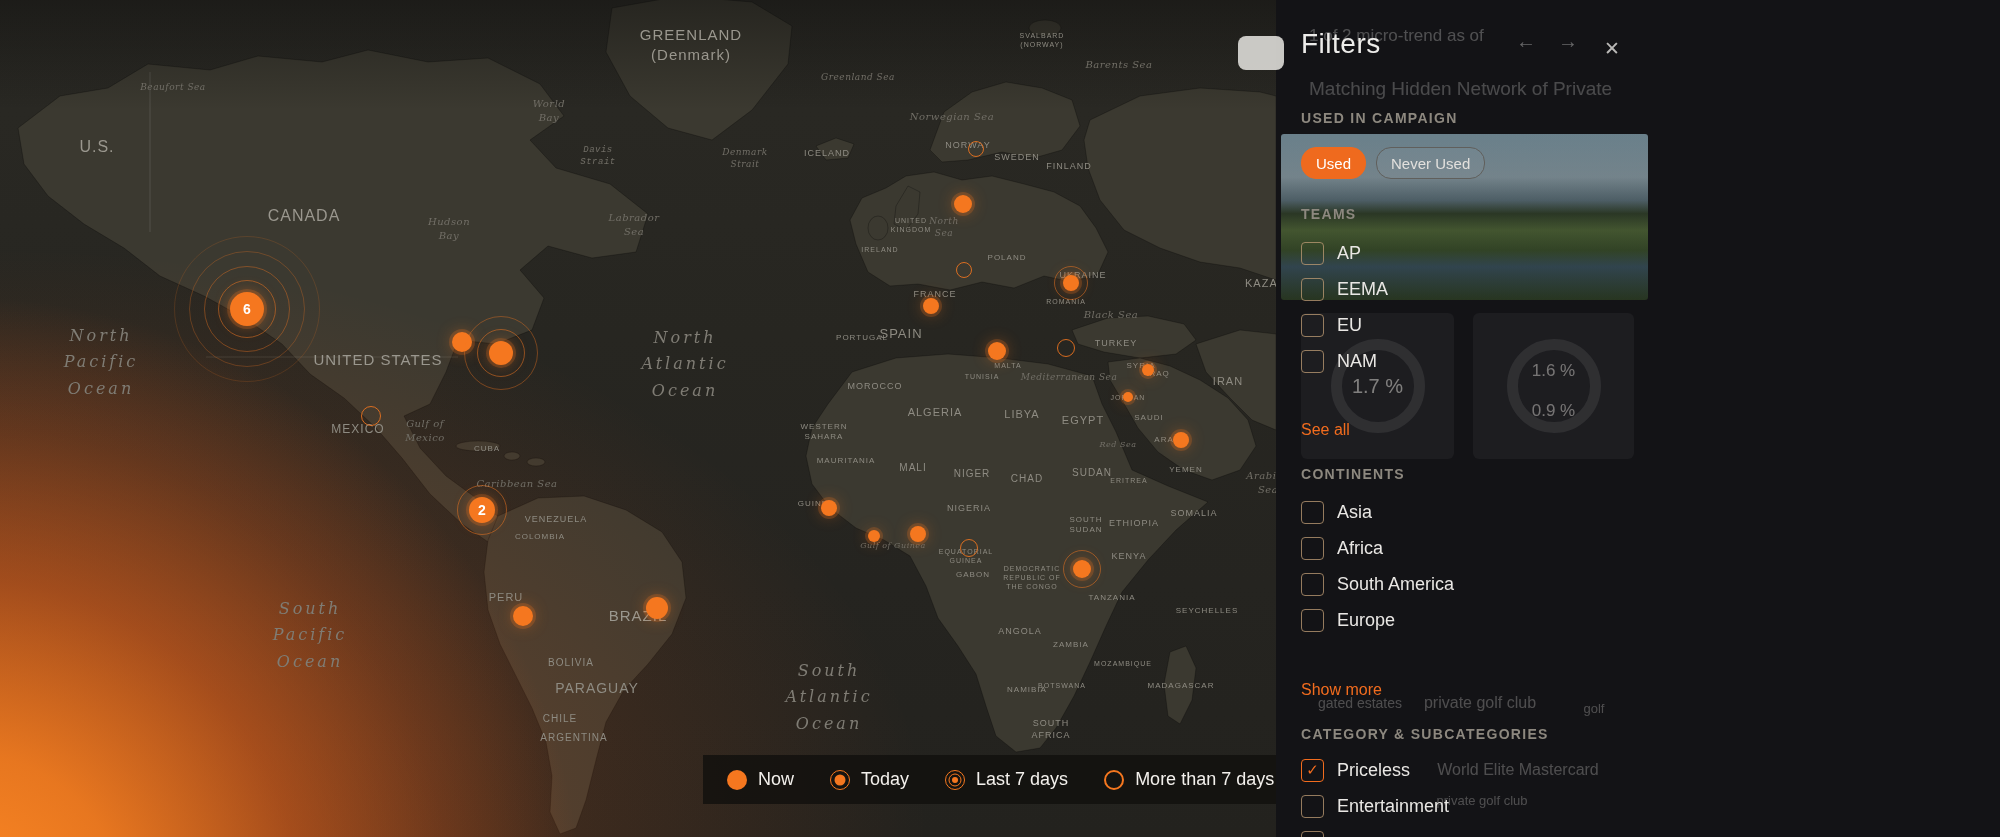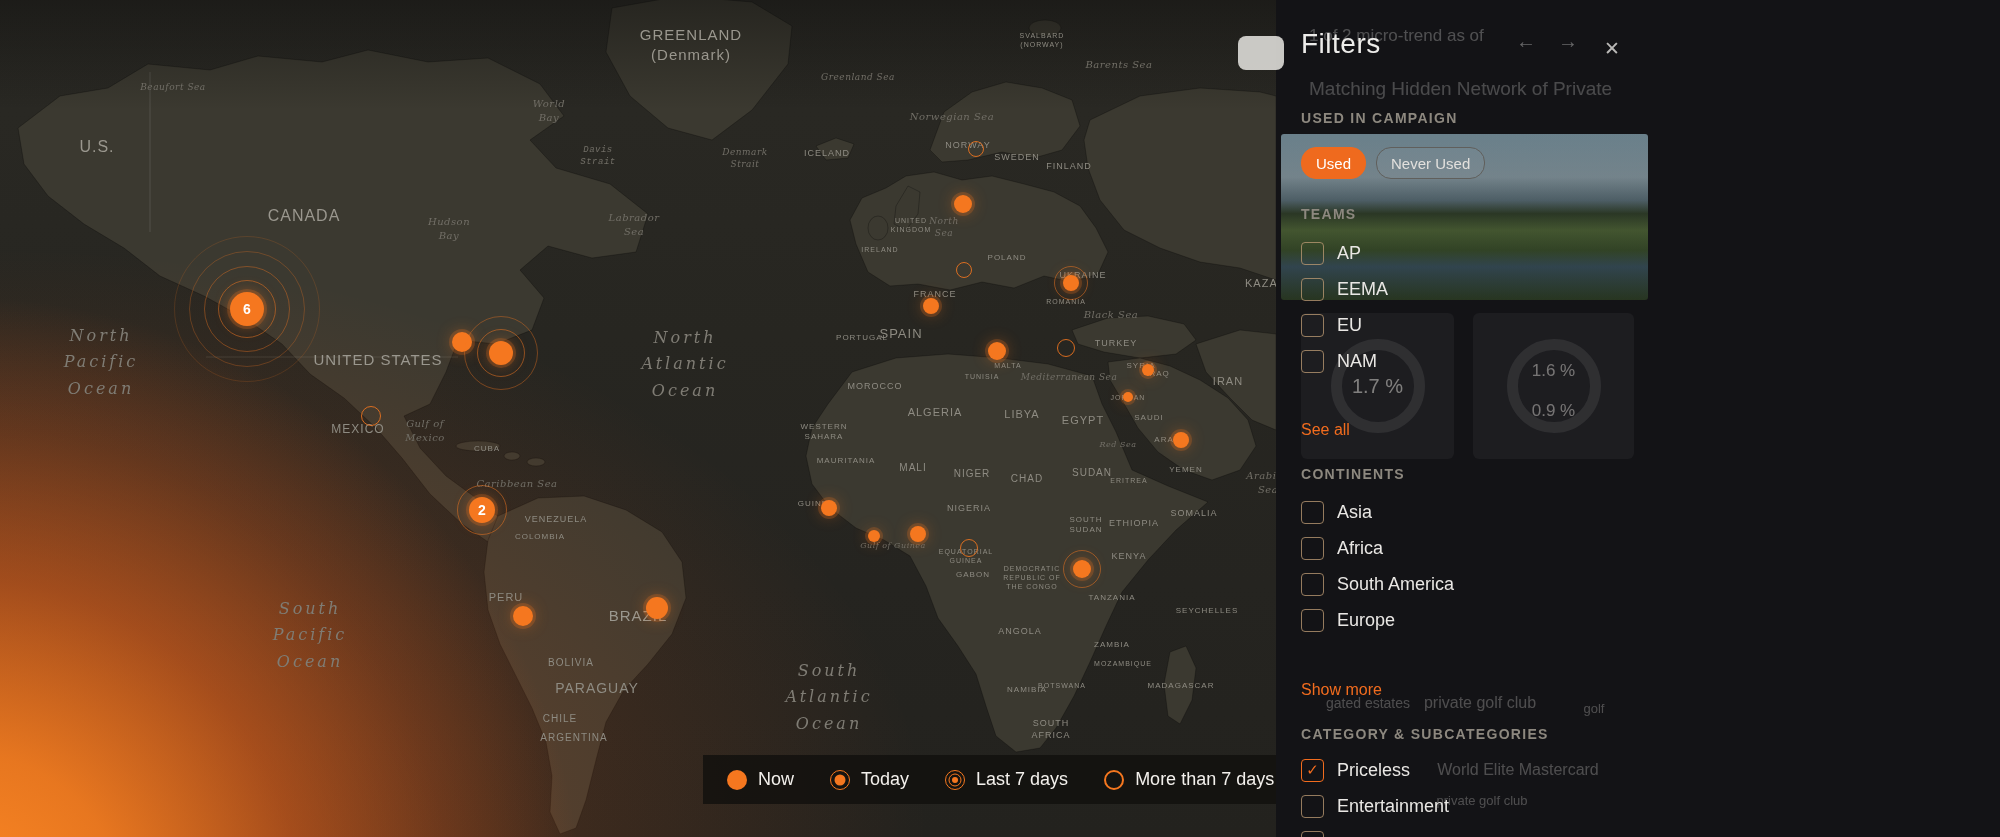--- a/index.html
+++ b/index.html
@@ -169,21 +169,21 @@
         <div class="mlabel" style="left: 913px; top: 467px; font-size: 10px;">MALI</div>
         <div class="mlabel" style="left: 972px; top: 473px; font-size: 10px;">NIGER</div>
         <div class="mlabel" style="left: 1027px; top: 478px; font-size: 10px;">CHAD</div>
         <div class="mlabel" style="left: 1092px; top: 472px; font-size: 10px;">SUDAN</div>
         <div class="mlabel" style="left: 969px; top: 509px; font-size: 9px;">NIGERIA</div>
         <div class="mlabel" style="left: 1134px; top: 524px; font-size: 9px;">ETHIOPIA</div>
         <div class="mlabel" style="left: 1194px; top: 514px; font-size: 9px;">SOMALIA</div>
         <div class="mlabel" style="left: 1129px; top: 557px; font-size: 9px;">KENYA</div>
         <div class="mlabel" style="left: 1112px; top: 598px; font-size: 8px;">TANZANIA</div>
         <div class="mlabel" style="left: 1020px; top: 632px; font-size: 9px;">ANGOLA</div>
-        <div class="mlabel" style="left: 1071px; top: 645px; font-size: 8px; margin-left: 41px;">ZAMBIA</div>
+        <div class="mlabel" style="left: 1071px; top: 645px; font-size: 8px;">ZAMBIA</div>
         <div class="mlabel" style="left: 1123px; top: 664px; font-size: 7px;">MOZAMBIQUE</div>
         <div class="mlabel" style="left: 1027px; top: 690px; font-size: 8px;">NAMIBIA</div>
         <div class="mlabel" style="left: 1062px; top: 686px; font-size: 7px;">BOTSWANA</div>
         <div class="mlabel" style="left: 1051px; top: 730px; font-size: 9px;">SOUTH
 AFRICA</div>
         <div class="mlabel" style="left: 1181px; top: 686px; font-size: 8px;">MADAGASCAR</div>
         <div class="mlabel" style="left: 1207px; top: 611px; font-size: 8px;">SEYCHELLES</div>
         <div class="mlabel" style="left: 824px; top: 432px; font-size: 8px;">WESTERN
 SAHARA</div>
         <div class="mlabel" style="left: 846px; top: 461px; font-size: 8px;">MAURITANIA</div>
@@ -317,21 +317,21 @@
       <div class="g-card g-card1">
         <div class="g-donut"></div>
         <div class="g-val">1.7 %</div>
       </div>
       <div class="g-card g-card2">
         <div class="g-donut"></div>
         <div class="g-val2a">1.6 %</div>
         <div class="g-val2b">0.9 %</div>
       </div>
       <div class="g-tags">
-          <div class="gtag" style="left: 92px; top: 703px; font-size: 14px;">gated estates</div>
+          <div class="gtag" style="left: 84px; top: 703px; font-size: 14px;">gated estates</div>
           <div class="gtag" style="left: 204px; top: 703px; font-size: 16px;">private golf club</div>
           <div class="gtag" style="left: 318px; top: 708px; font-size: 13px;">golf</div>
           <div class="gtag" style="left: 242px; top: 770px; font-size: 16px;">World Elite Mastercard</div>
           <div class="gtag" style="left: 206px; top: 800px; font-size: 13px;">private golf club</div>
         </div>
     </div>
 
     <div class="panel-inner">
       <div class="f-title">Filters</div>
       <div class="f-close">✕</div>

